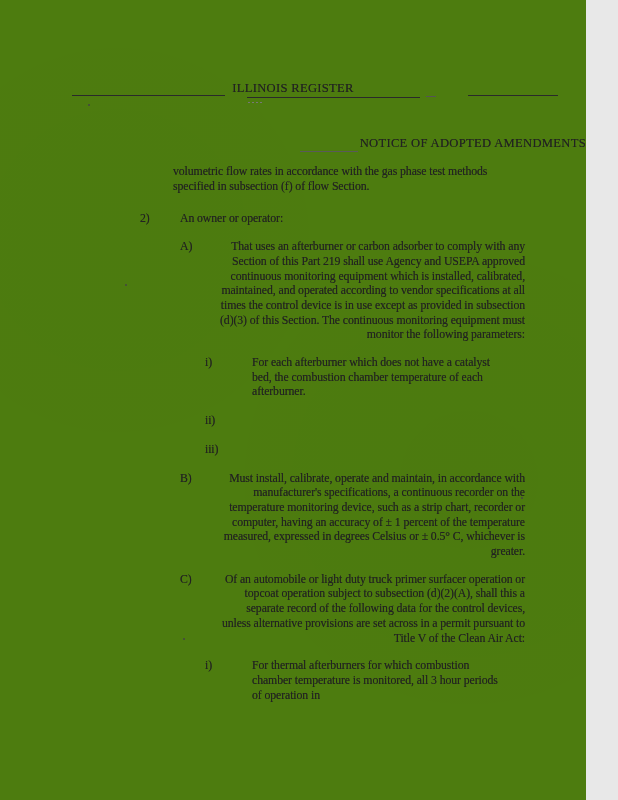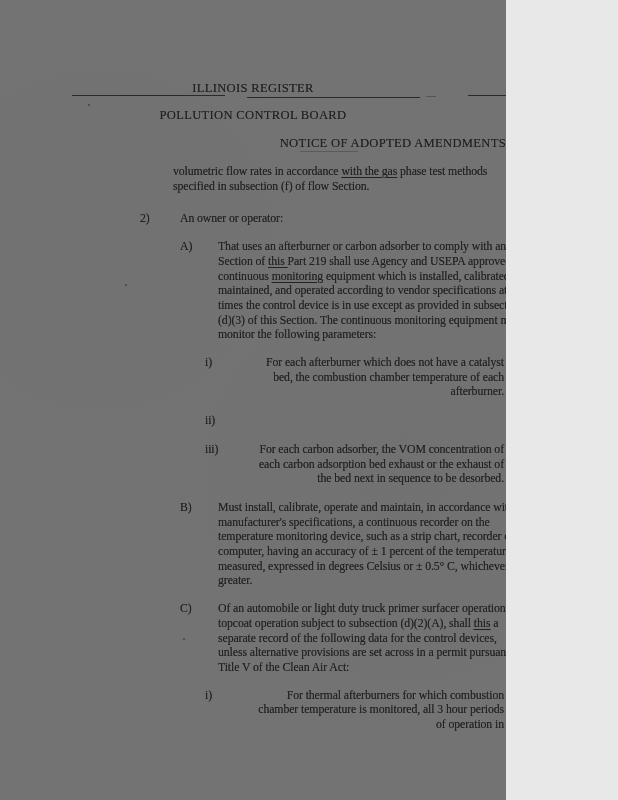--- a/index.html
+++ b/index.html
@@ -1,19 +1,19 @@
 <!DOCTYPE html>
 <html><head>
 <meta charset="utf-8">
 <style>
   html,body { margin:0; padding:0; background:#e8e8e8; }
   .page {
     position:relative;
-    width:506px; height:800px;
-    background:#737373;
+    width:586px; height:800px;
+    background:#4d7c0f;
     font-family:"Liberation Serif", serif;
     color:#222;
     font-size:11.8px;
     line-height:14.7px;
     letter-spacing:-0.1px;
     overflow:hidden;
     text-shadow:0 0 0.45px rgba(30,30,30,0.55);
   }
   .scan-noise {
     position:absolute; inset:0;
@@ -34,27 +34,27 @@
   .org-row    { position:absolute; top:108px; left:0; width:100%; text-align:center; font-size:12.6px; letter-spacing:0.3px; }
   .notice-row { position:absolute; top:136px; left:0; width:100%; text-align:right; font-size:12.6px; letter-spacing:0.3px; }
   .notice-underline { position:absolute; top:151px; left:300px; width:58px; height:1px; background:#5a5a5a; }
 
   .body-col { position:absolute; top:164px; left:140px; width:385px; }
   .intro { margin-left:33px; width:352px; margin-bottom:18px; }
 
   .li { display:grid; }
   .li-l1 { grid-template-columns:40px 1fr; }
   .li-l2 { grid-template-columns:38px 1fr; margin-bottom:13px; }
-  .li-l2 .li-body { max-width:310px; }
+  .li-l2 .li-body { max-width:310px;text-align:right; }
   .li-l3 { grid-template-columns:47px 1fr; margin-left:25px; margin-bottom:14px; }
-  .li-l3 .li-body { max-width:252px;text-align:right; }
+  .li-l3 .li-body { max-width:252px; }
   .li-label { text-align:left; }
   .lvl2-wrap { margin-top:13px; }
 
-  .u { text-decoration:underline; text-underline-offset:2px; }
+  .u { text-underline-offset:2px; }
 
   .speck { position:absolute; background:#444; border-radius:50%; }
   .speck.s1 { left:88px;  top:104px; width:2px; height:2px; }
   .speck.s2 { left:125px; top:284px; width:2px; height:2px; }
   .speck.s3 { left:521px; top:497px; width:2px; height:2px; }
   .speck.s4 { left:183px; top:638px; width:2px; height:2px; }
 </style>
 </head>
 <body>
 
@@ -64,21 +64,20 @@
   <div class="hdr-rule left"></div>
   <div class="hdr-rule right"></div>
 
   <div class="title-row">
     <span class="page-title">ILLINOIS REGISTER</span>
   </div>
   <div class="title-underline"></div>
   <div class="title-dash"></div>
   <div class="title-dots"></div>
 
-  <div class="org-row">POLLUTION CONTROL BOARD</div>
   <div class="notice-row">NOTICE OF ADOPTED AMENDMENTS</div>
   <div class="notice-underline"></div>
 
   <div class="body-col">
 
     <p class="intro" style="margin-top:0"><span>volumetric flow rates in accordance </span><span class="u">with the gas</span><span> phase test methods specified in subsection (f) of flow Section.</span></p>
 
     <div class="li li-l1">
       <span class="li-label">2)</span>
       <div class="li-body">
@@ -91,21 +90,20 @@
           </div>
           <div class="li li-l3">
             <span class="li-label">i)</span>
             <div class="li-body"><span>For each afterburner which does not have a catalyst bed, the combustion chamber temperature of each afterburner.</span></div>
           </div>
           <div class="li li-l3">
             <span class="li-label">ii)</span>
           </div>
           <div class="li li-l3">
             <span class="li-label">iii)</span>
-            <div class="li-body"><span>For each carbon adsorber, the VOM concentration of each carbon adsorption bed exhaust or the exhaust of the bed next in sequence to be desorbed.</span></div>
           </div>
         </div>
 
         <div class="lvl2-wrap">
           <div class="li li-l2">
             <span class="li-label">B)</span>
             <div class="li-body"><span>Must install, calibrate, operate and maintain, in accordance with manufacturer's specifications, a continuous recorder on the temperature monitoring device, such as a strip chart, recorder or computer, having an accuracy of ± 1 percent of the temperature measured, expressed in degrees Celsius or ± 0.5° C, whichever is greater.</span></div>
           </div>
         </div>
 

